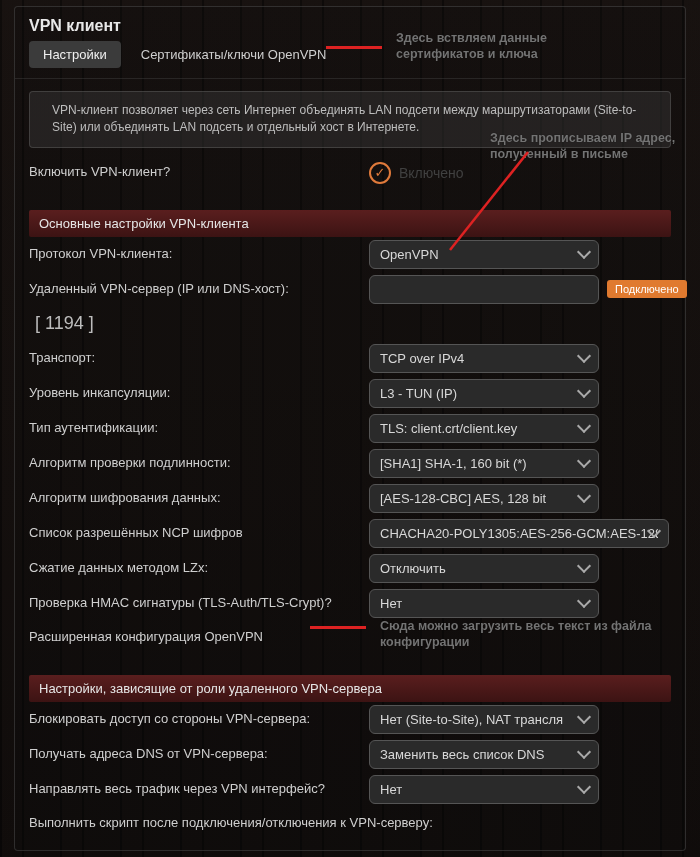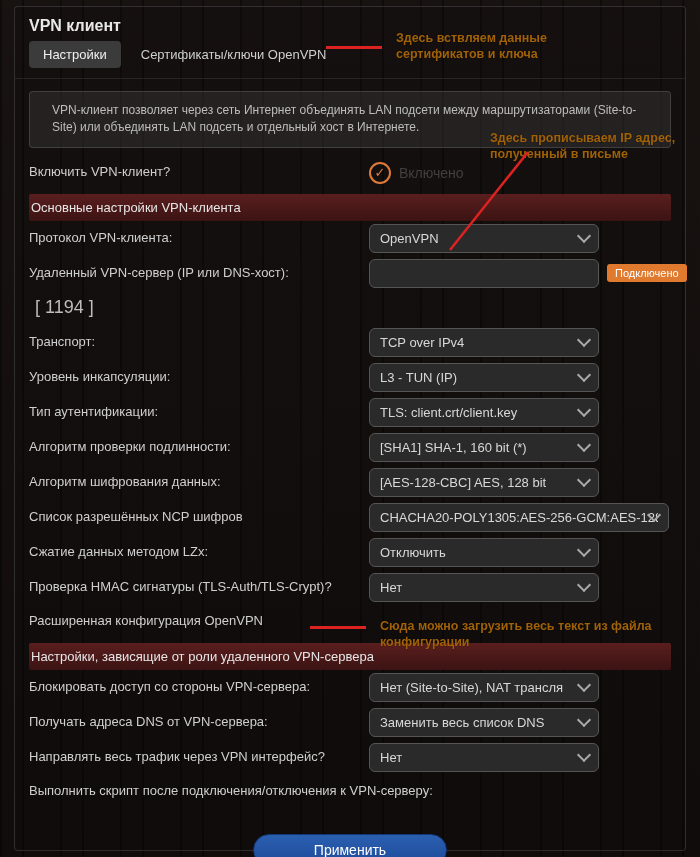--- a/index.html
+++ b/index.html
@@ -38,24 +38,24 @@
     color: #bdbdbd; font-size: 12px; line-height: 1.45;
   }
   .body { padding: 0 14px 8px; }
   .row {
     display: flex; align-items: center; gap: 10px;
     min-height: 34px; padding: 3px 0;
   }
   .row .lbl { flex: 0 0 330px; color: #cfcfcf; font-size: 13px; line-height: 1.3; }
   .row .ctl { flex: 1; display: flex; align-items: center; gap: 8px; }
   .section-bar {
-    margin-top: 4px;
+    margin-top: 20px;
     background: linear-gradient(#5a1e1e, #3c1313);
     color: #e6e6e6;
-    padding: 6px 2px;
+    padding: 6px 10px;
     font-size: 13px;
     border-radius: 2px;
   }
   .toggle-on {
     display: inline-flex; align-items: center; gap: 8px;
     color: #404040; font-size: 14px;
   }
   .toggle-on .ring {
     width: 22px; height: 22px; border: 2px solid #e07a3b; border-radius: 50%;
     display: inline-flex; align-items: center; justify-content: center;
@@ -84,21 +84,21 @@
     font-size: 11px; padding: 3px 8px; border-radius: 3px;
   }
   .hint-right { color: #bdbdbd; font-size: 18px; margin-left: 6px; }
   .apply-wrap { display: flex; justify-content: center; padding: 10px 0 4px; }
   .apply-btn {
     background: linear-gradient(#2b5fb0, #1d4a9a);
     color: #fff; border: 1px solid #123772;
     border-radius: 16px; padding: 7px 60px; font-size: 14px; cursor: pointer; margin-top: 15px;
   }
   .ann {
-    position: absolute; color: #a16207; font-weight: 700; font-size: 12.5px;
+    position: absolute; color: #737373; font-weight: 700; font-size: 12.5px;
     line-height: 1.3; text-shadow: 0 0 1px rgba(0,0,0,0.6); pointer-events: none;
   }
   .red-underline {
     position: absolute; height: 3px; background: #d22; pointer-events: none;
   }
   svg.red-line { position: absolute; pointer-events: none; }
 </style>
 </head>
 <body>
 

